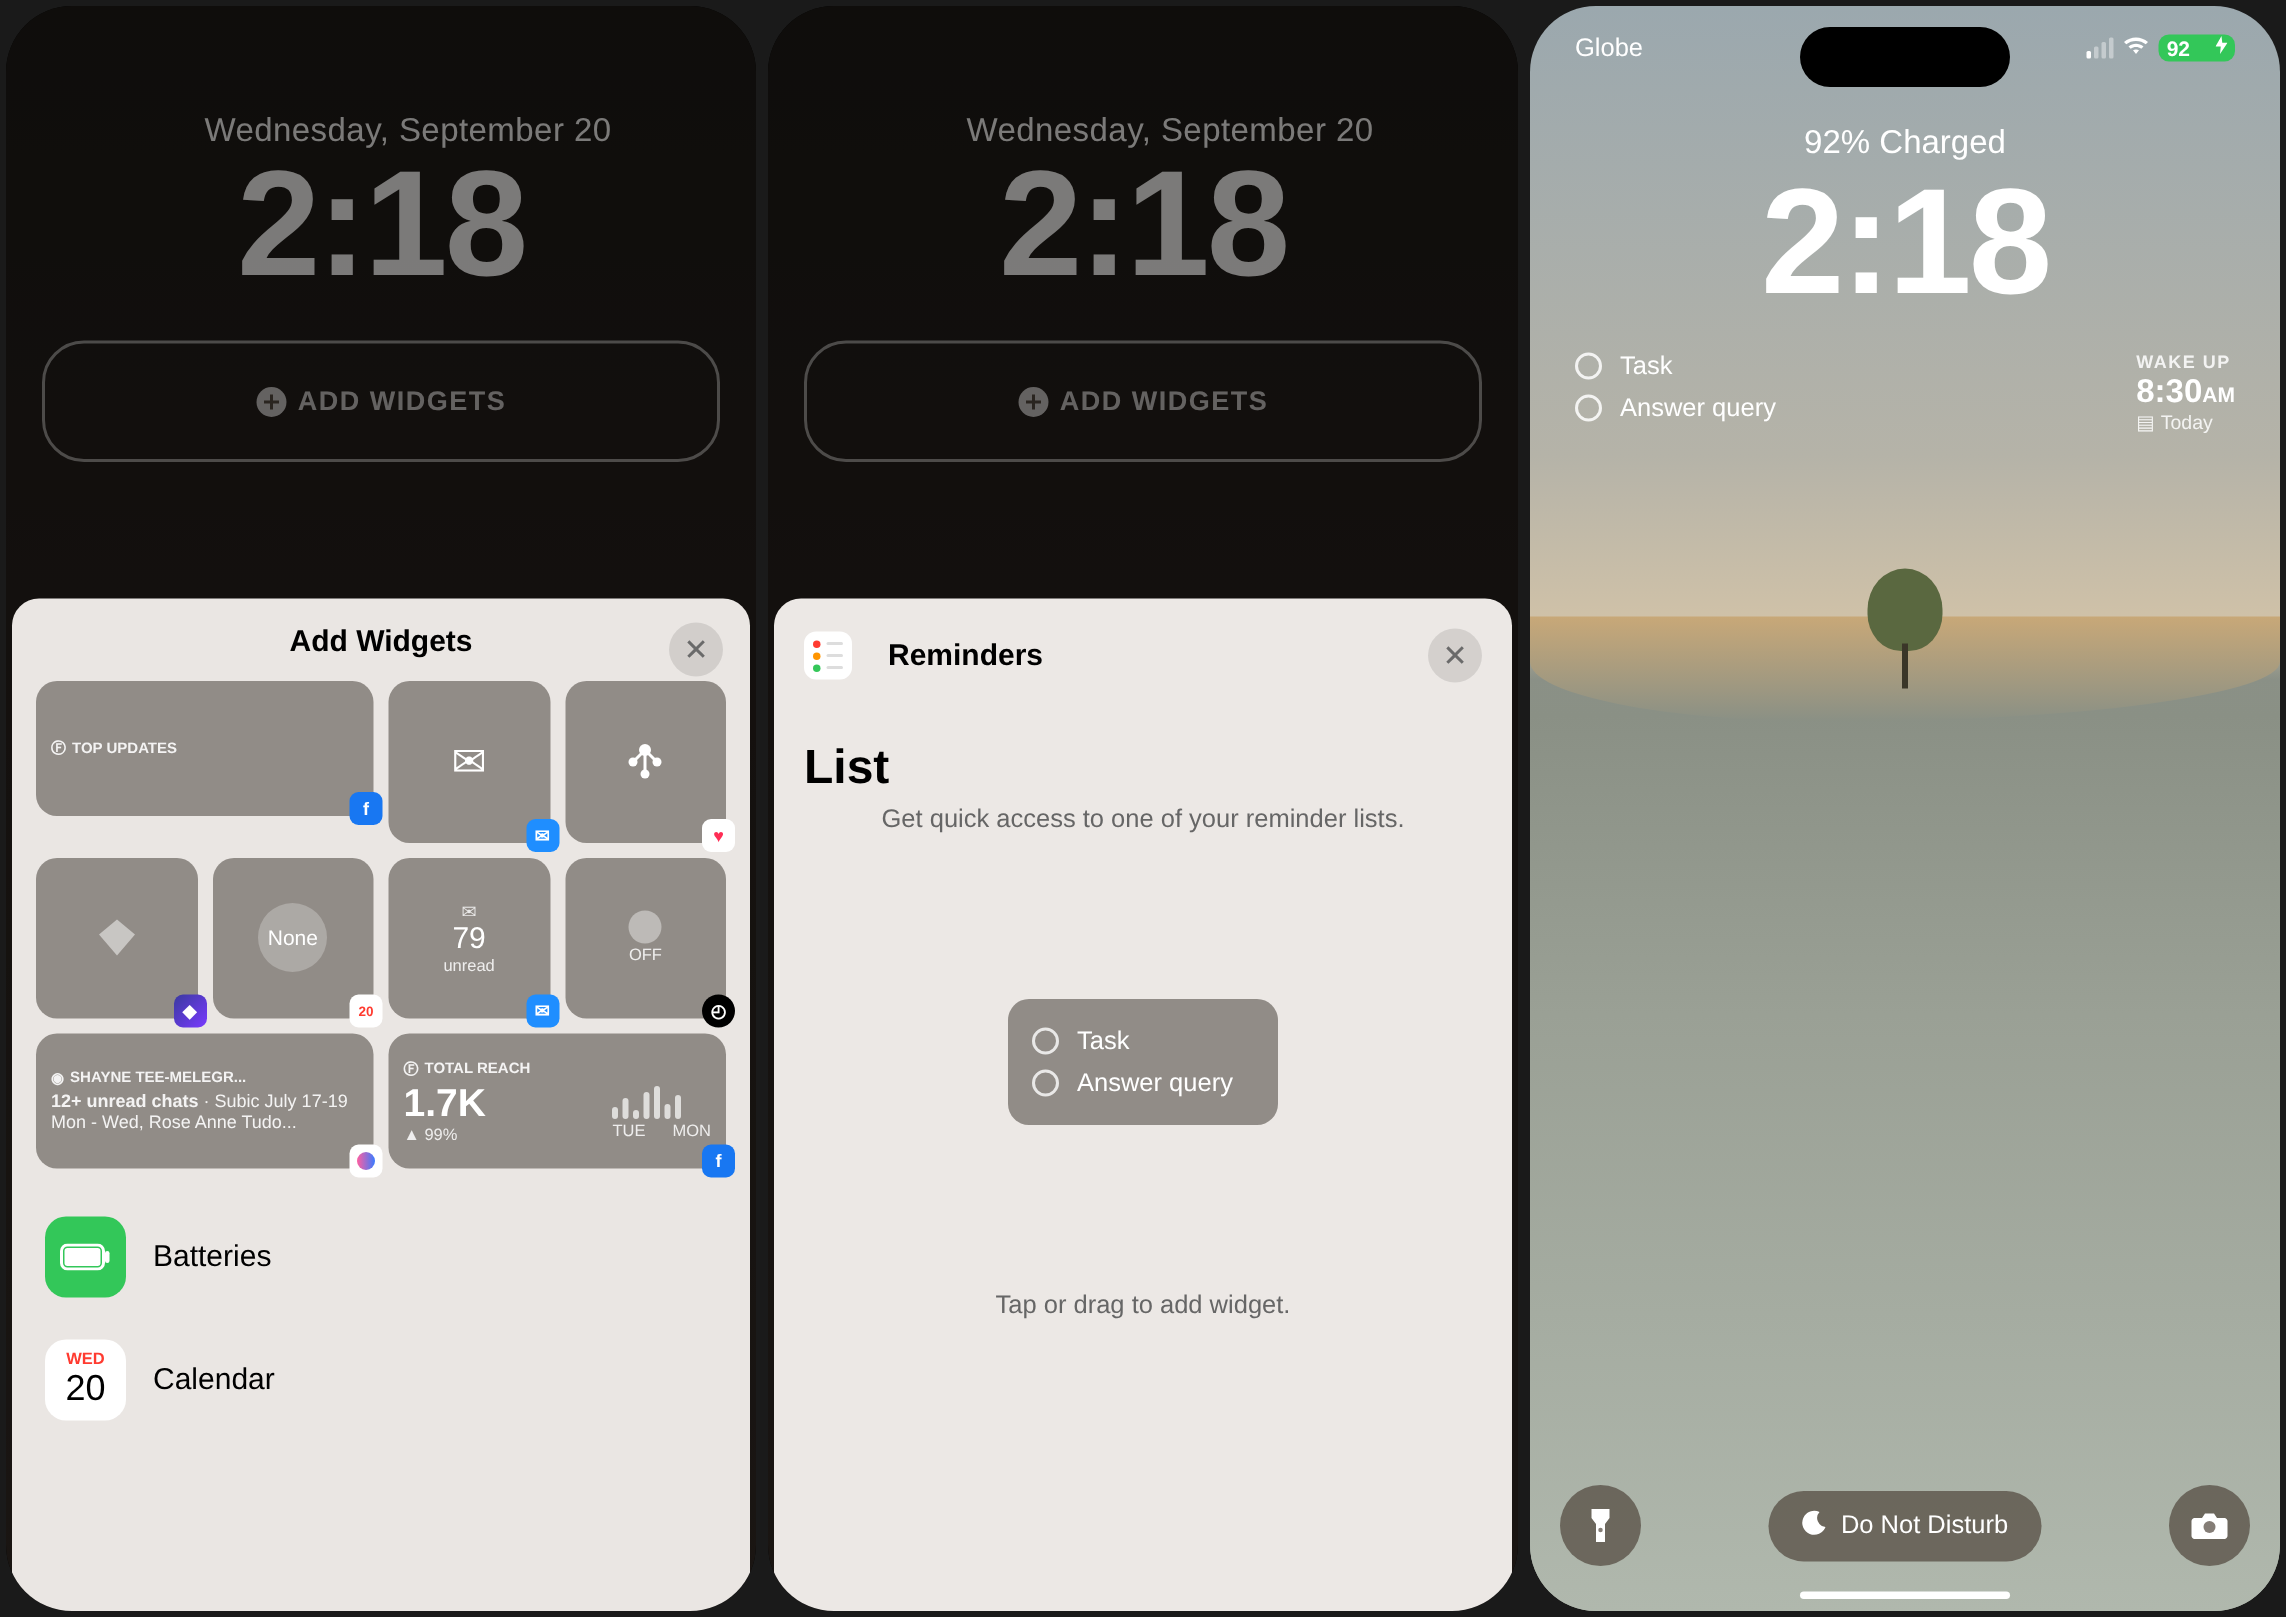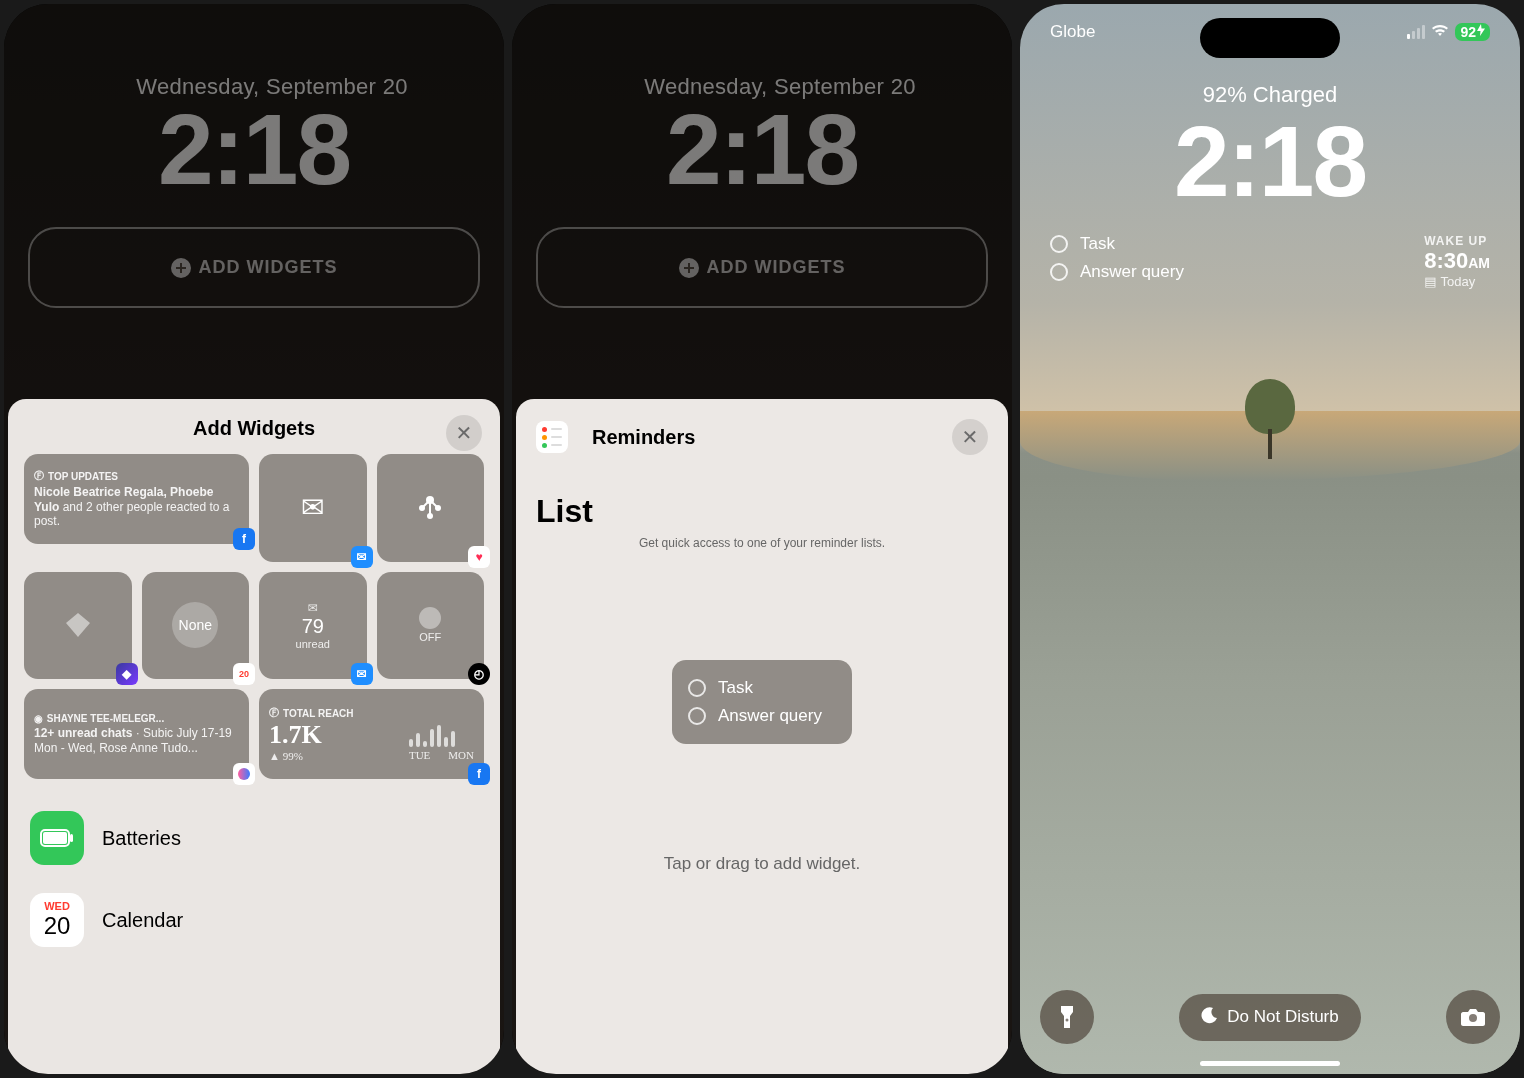--- a/index.html
+++ b/index.html
@@ -133,21 +133,21 @@
 .badge.msg { background:#fff; }
 .tile-top { font-size: 10px; font-weight: 600; opacity: 0.9; text-transform: uppercase; display:flex; align-items:center; gap:4px; }
 .tile-body { font-size: 12px; line-height: 1.2; margin-top: 2px; opacity: 0.9; }
 .tile-body-bold { font-weight:600; font-size:12px; }
 .nolist-circle { width:46px; height:46px; border-radius:50%; background:rgba(255,255,255,0.25); display:flex; align-items:center; justify-content:center; font-size:14px; font-weight:500; }
 .clock-off { display:flex; flex-direction:column; align-items:center; gap:2px; }
 .clock-icon { width:22px; height:22px; border-radius:50%; background:rgba(255,255,255,0.4); }
 .big-num { font-size:20px; font-weight:500; }
 .small-lbl { font-size:11px; opacity:0.85; }
 .reach-val { font-size:26px; font-weight:600; }
-.reach-row { display:flex; align-items:center; gap:8px;font-family:Liberation Serif, serif; }
+.reach-row { display:flex; align-items:flex-start; gap:8px; }
 .bars { display:flex; gap:3px; align-items:flex-end; height:26px; }
 .bars span { width:4px; background:rgba(255,255,255,0.7); border-radius:2px; }
 .app-list { margin-top: 18px; }
 .app-row {
   display: flex;
   align-items: center;
   gap: 18px;
   padding: 14px 6px;
 }
 .app-icon {
@@ -170,21 +170,21 @@
 .sheet2-header { display:flex; align-items:center; gap:24px; position:relative; }
 .reminders-icon {
   width:32px; height:32px; border-radius:8px; background:#fff;
   display:flex; flex-direction:column; justify-content:center; gap:3px; padding:6px;
 }
 .reminders-icon .dot-row { display:flex; align-items:center; gap:4px; }
 .reminders-icon .dot { width:5px; height:5px; border-radius:50%; }
 .reminders-icon .line { flex:1; height:2px; background:#ddd; border-radius:1px; }
 .sheet2-title { font-size:20px; font-weight:600; }
 .list-card-title { font-size:32px; font-weight:700; margin-top:40px; }
-.list-card-sub { font-size:12px; color:#666; text-align:center; margin-top:6px; padding:0 20px; }
+.list-card-sub { font-size:17px; color:#666; text-align:center; margin-top:6px; padding:0 20px; }
 .preview-widget {
   background: #918c87;
   border-radius: 14px;
   width: 180px;
   margin: 110px auto 0 auto;
   padding: 14px 16px;
   color:#fff;
 }
 .preview-row { display:flex; align-items:center; gap:12px; padding:4px 0; }
 .radio { width:18px; height:18px; border:2px solid rgba(255,255,255,0.8); border-radius:50%; }
@@ -216,21 +216,21 @@
   display:flex; justify-content:space-between; align-items:center;
   color:#fff; font-size:17px; font-weight:500;
 }
 .status-icons { display:flex; align-items:center; gap:6px; }
 .sig-bars { display:flex; gap:2px; align-items:flex-end; }
 .sig-bars span { width:3px; background:rgba(255,255,255,0.4); border-radius:1px; }
 .sig-bars span.active { background:#fff; }
 .wifi { font-size:16px; }
 .batt-pill {
   background:#33c759; color:#fff; border-radius:7px; padding:1px 5px;
-  font-size:14px; font-weight:600; display:flex; 
+  font-size:14px; font-weight:600; display:flex; gap:16px;
 }
 .notch {
   position:absolute; top:14px; left:50%; transform:translateX(-50%);
   width:140px; height:40px; background:#000; border-radius:22px;
 }
 .charged-text { position:absolute; top:78px; left:0; right:0; text-align:center; color:#fff; font-size:22px; font-weight:500; }
 .time3 { position:absolute; top:100px; left:0; right:0; text-align:center; color:#fff; font-size:100px; font-weight:600; letter-spacing:-2px; }
 .widgets-row { position:absolute; top:230px; left:30px; right:30px; display:flex; gap:40px; color:#fff; }
 .rem-col { display:flex; flex-direction:column; gap:8px; }
 .rem-item { display:flex; align-items:center; gap:12px; }
@@ -277,21 +277,20 @@
         <span>✕</span>
       </div>
     </div>
     <div class="widget-grid">
 
       <div class="widget-tile wide">
         <div class="tile-top">
             <span>ⓕ</span>
             <span>TOP UPDATES</span>
           </div>
-        <div class="tile-body"><span class="tile-body-bold">Nicole Beatrice Regala, Phoebe Yulo</span><span> and 2 other people reacted to a post.</span></div>
         <div class="badge fb">f</div>
       </div>
       <div class="widget-tile">
         <span style="font-size:28px">✉︎</span>
         <div class="badge mail">✉︎</div>
       </div>
       <div class="widget-tile">
         <svg width="36" height="36" viewBox="0 0 36 36">
             <circle cx="18" cy="10" r="4" fill="#fff"></circle>
             <circle cx="10" cy="18" r="3" fill="#fff"></circle>

